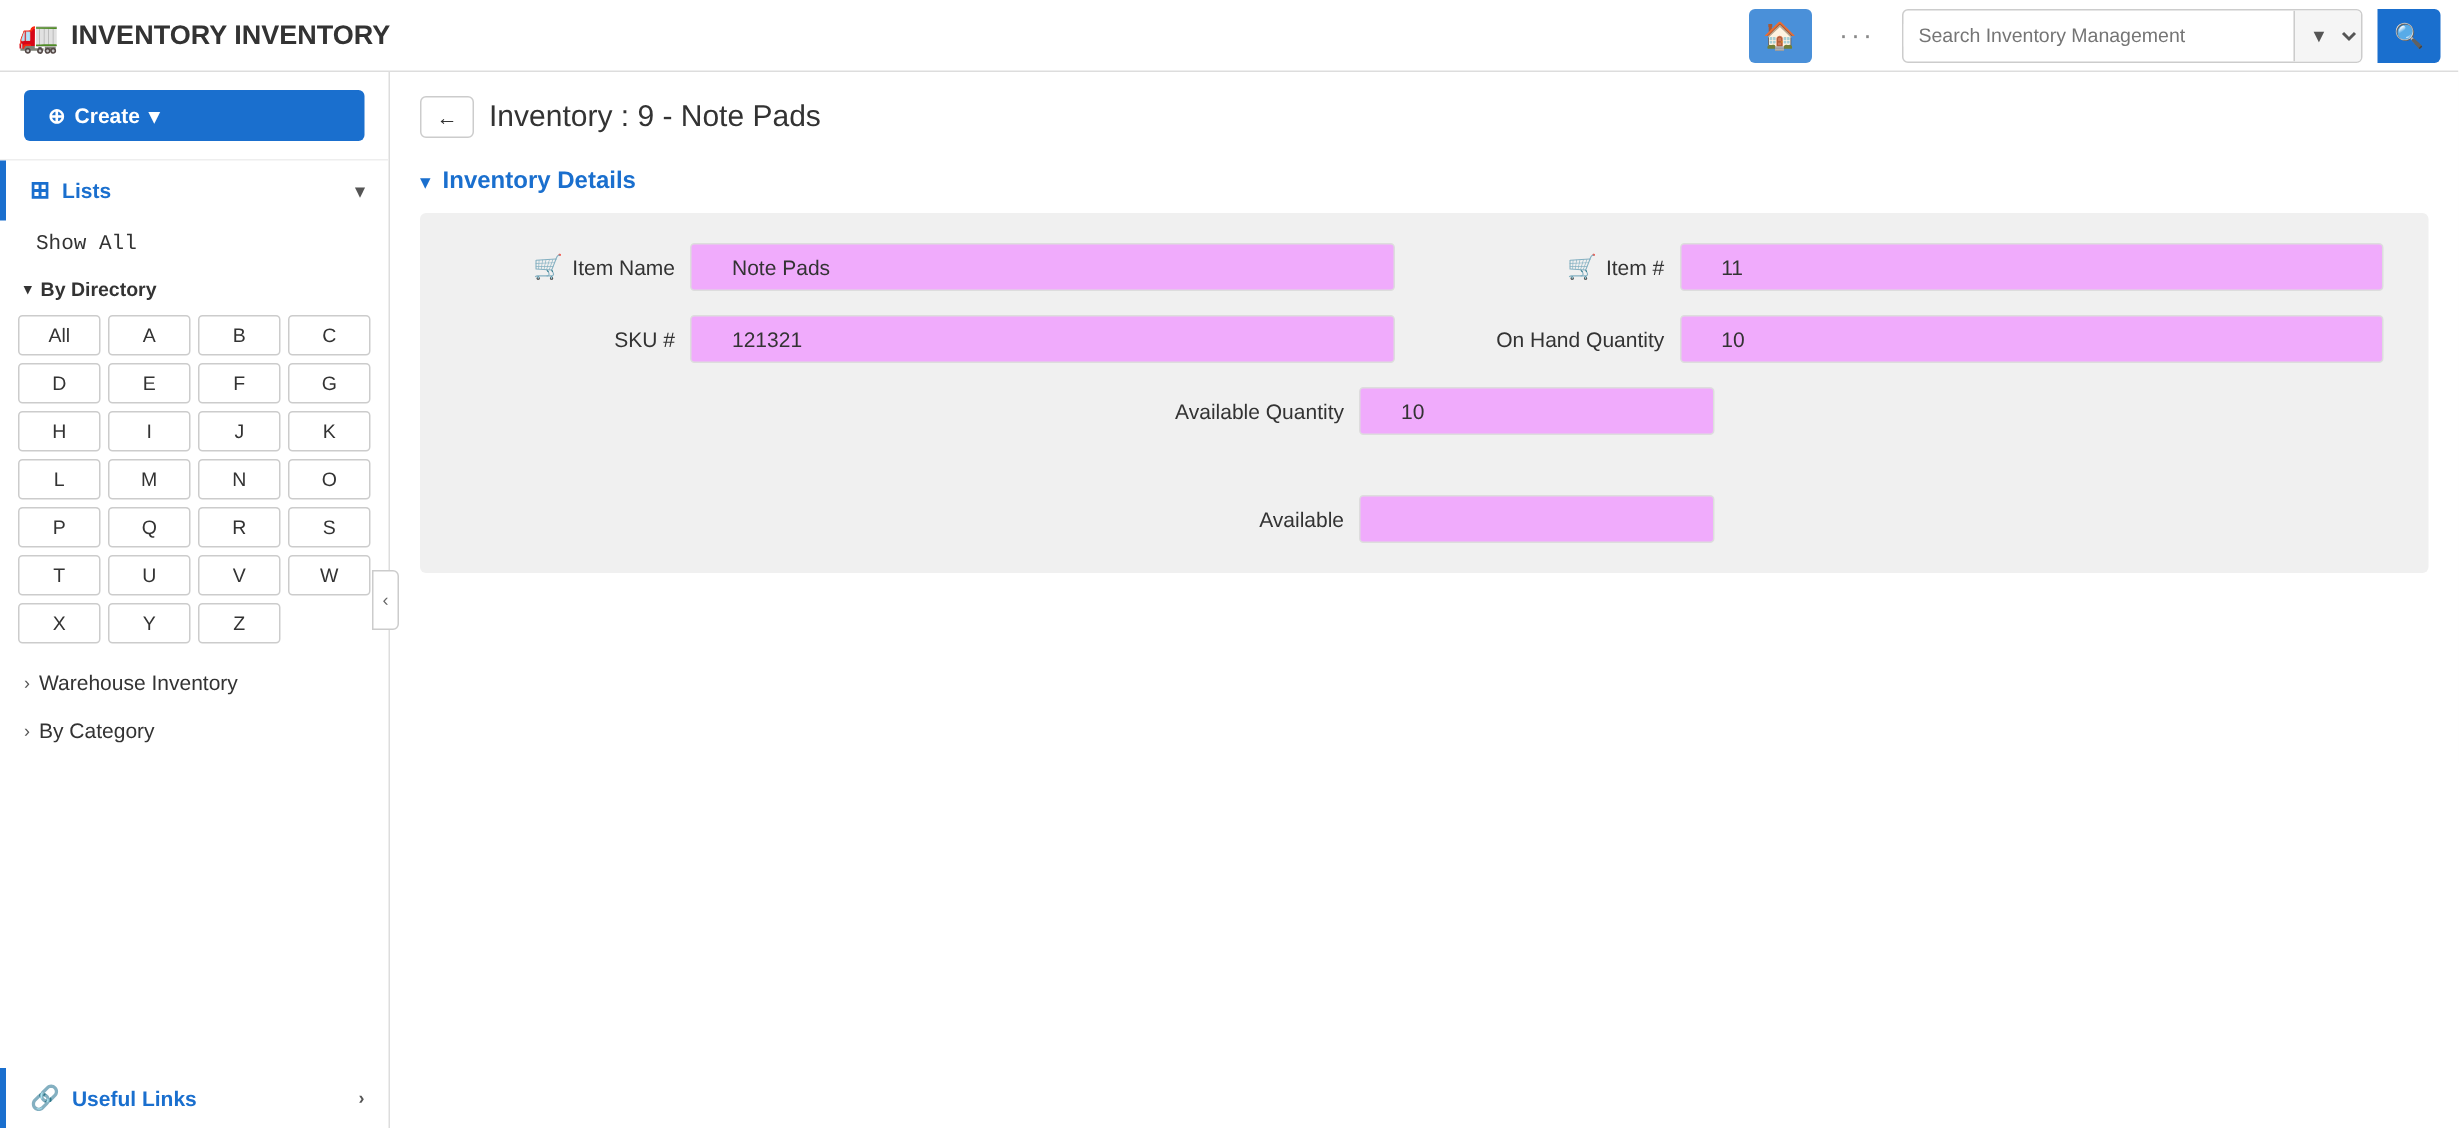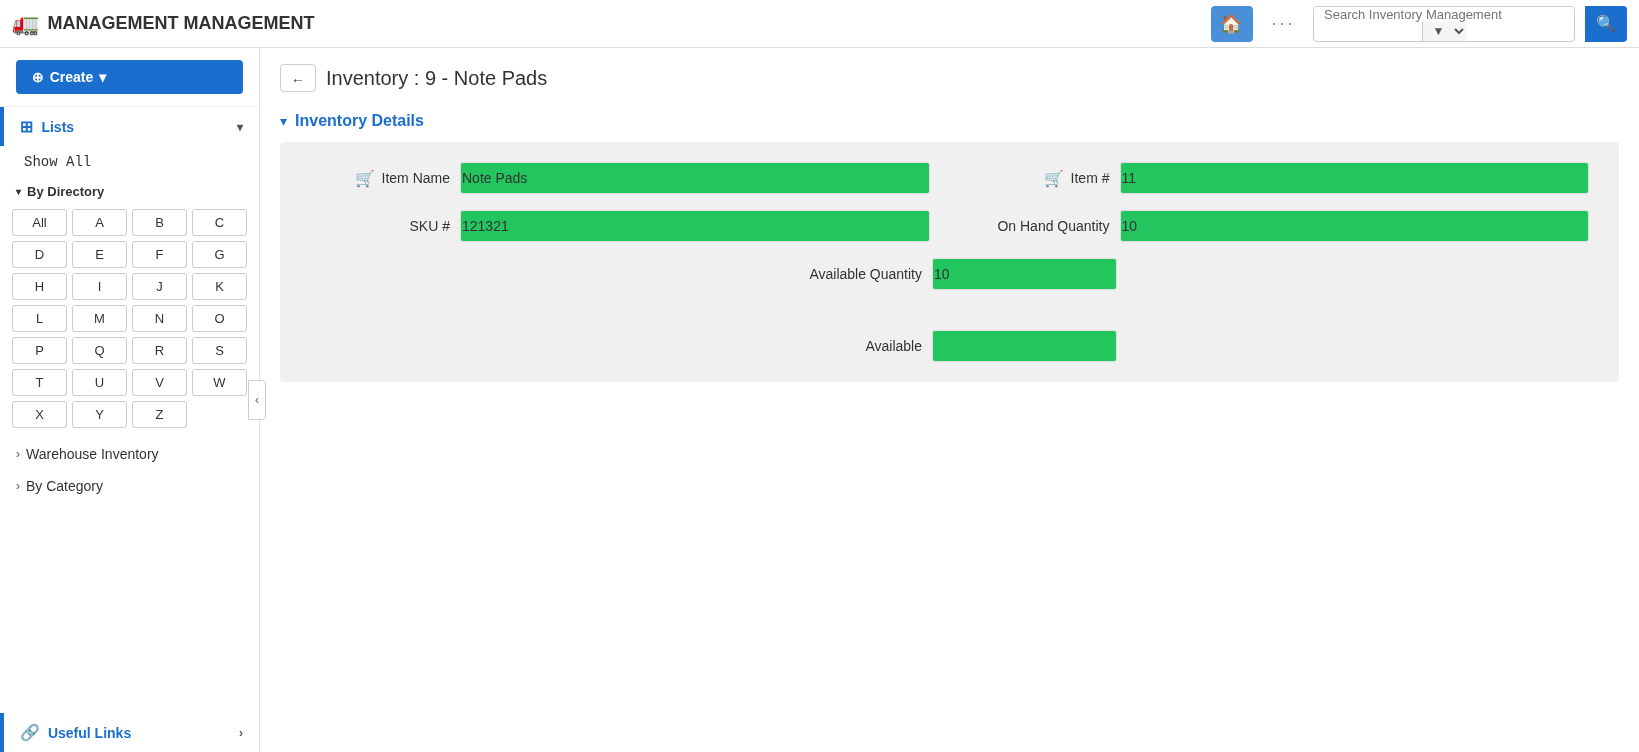--- a/index.html
+++ b/index.html
@@ -48,21 +48,20 @@
       letter-spacing: 2px;
       padding: 4px 8px;
     }
     .header-search-wrapper {
       display: flex;
       align-items: center;
       border: 1px solid #ccc;
       border-radius: 4px;
       overflow: hidden;
       height: 36px;
-      flex-direction: column;
     }
     .header-search-input {
       border: none;
       outline: none;
       padding: 0 10px;
       width: 260px;
       font-size: 13px;
       color: #aaa;
     }
     .header-search-dropdown {
@@ -293,35 +292,35 @@
       font-weight: normal;
       color: #333;
       min-width: 140px;
       justify-content: flex-end;
       font-size: 14px;
     }
     .form-label .field-icon { color: #00a896; font-size: 16px; }
     .form-input {
       flex: 1;
       border: 1px solid #ddd;
-      background: #22c55e;
-      padding: 7px 1px;
+      background: #f0abfc;
+      padding: 7px 27px;
       border-radius: 3px;
       font-size: 14px;
       color: #333;
       outline: none;
     }
   </style>
 </head>
 <body>
 
 <div class="top-header">
   <div class="app-logo">
     <span class="app-logo-icon">🚛</span>
-    <span>MANAGEMENT MANAGEMENT</span>
+    <span>INVENTORY INVENTORY</span>
   </div>
   <div class="header-spacer"></div>
   <button class="header-home-btn">
     <span>🏠</span>
   </button>
   <button class="header-more-btn">
     <span>···</span>
   </button>
   <div class="header-search-wrapper">
     <input class="header-search-input" type="text" placeholder="Search Inventory Management" style="">

